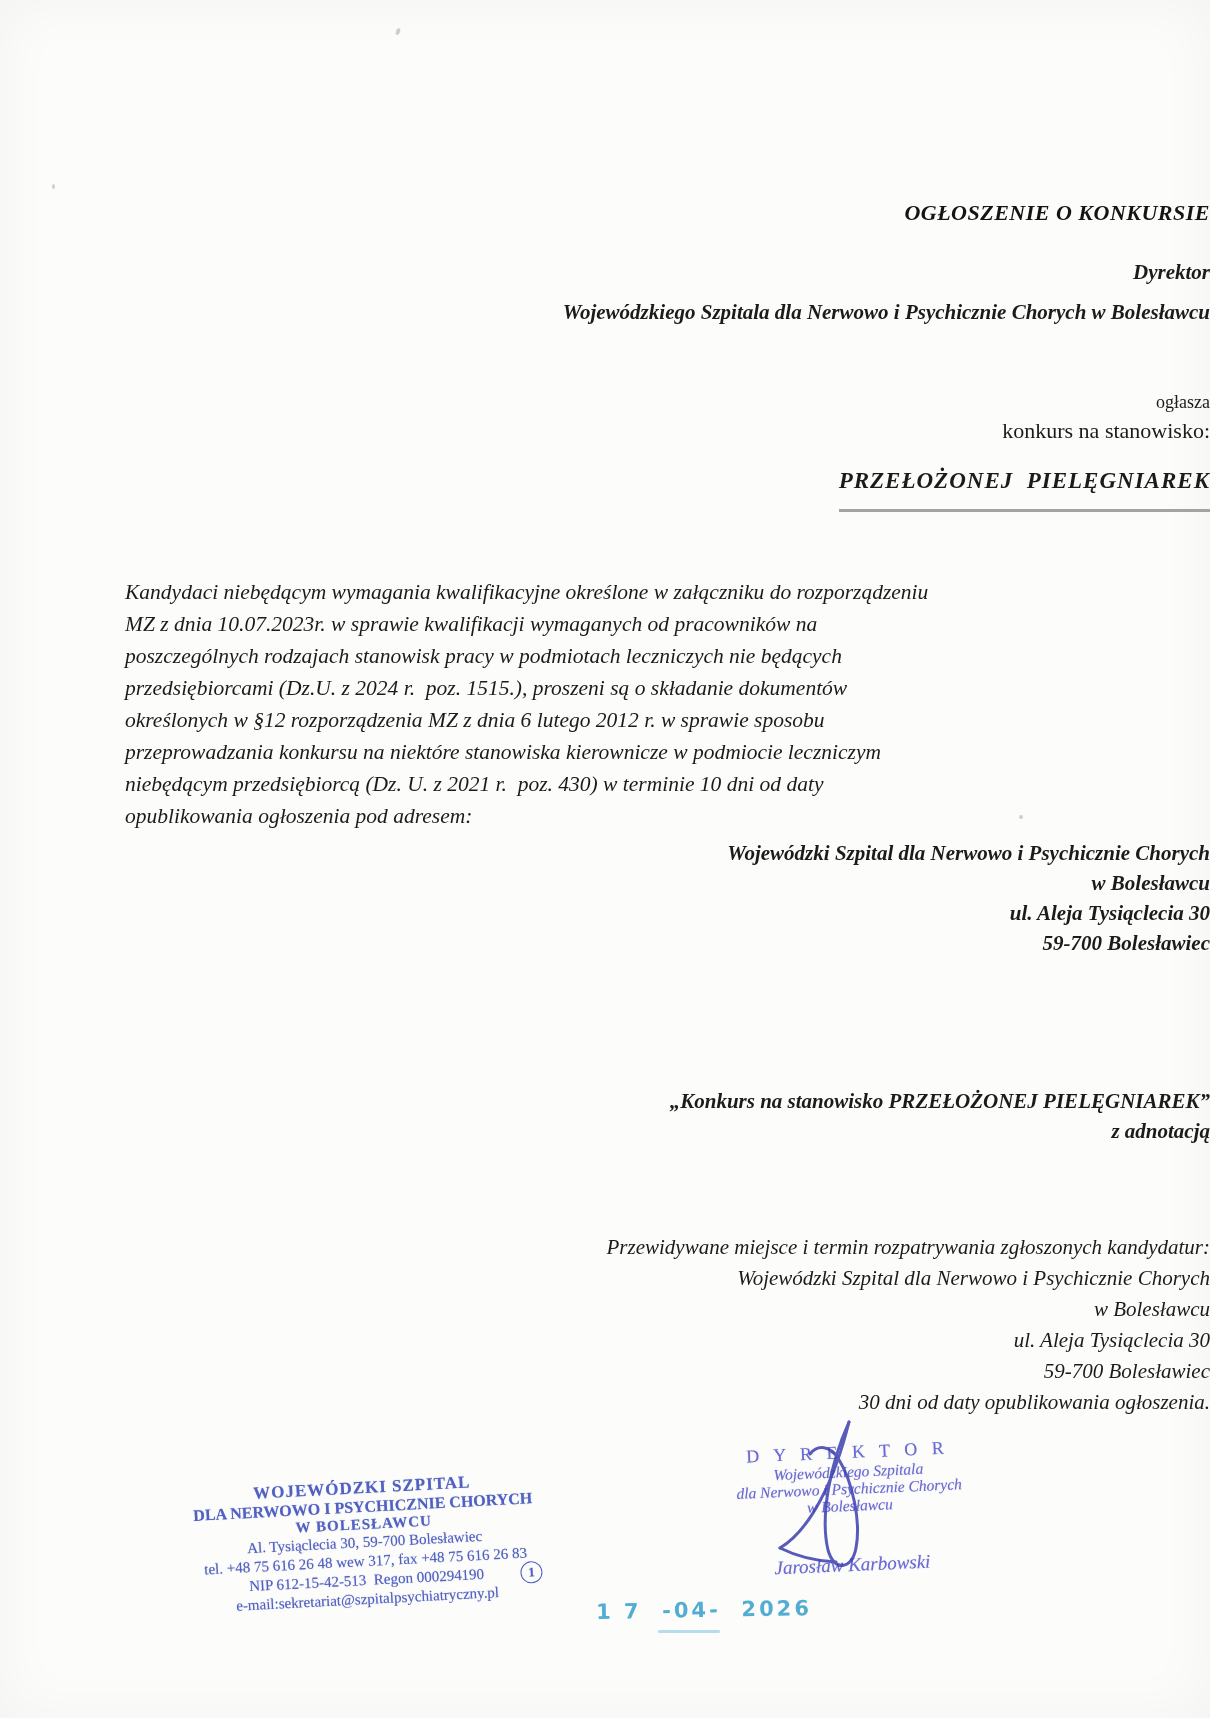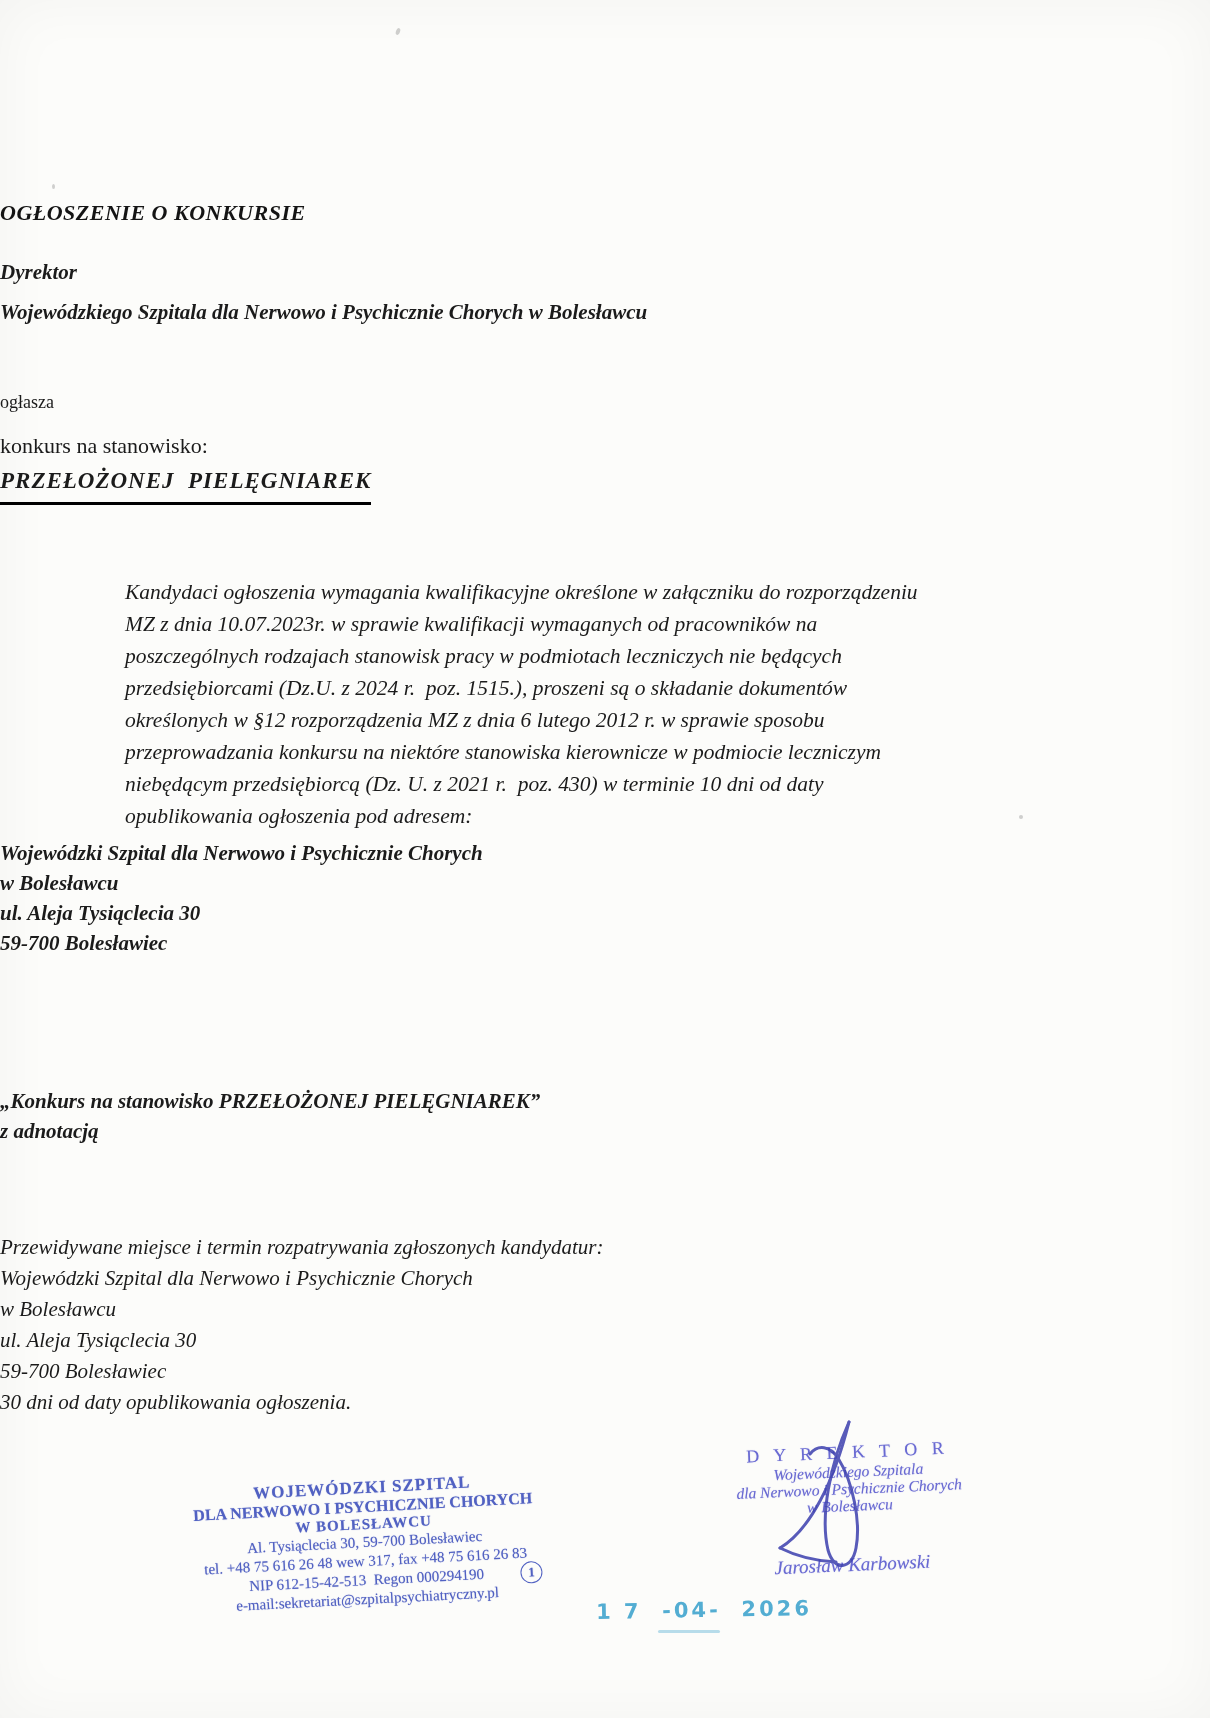--- a/index.html
+++ b/index.html
@@ -6,32 +6,32 @@
   .page {
     position:relative;
     width:1210px; height:1718px;
     margin:0 auto;
     background:#fcfcfa;
     box-shadow: inset 0 0 60px rgba(0,0,0,0.04);
     overflow:hidden;
     font-family:"Liberation Serif", serif;
     color:#1b1b1b;
   }
-  .center { position:absolute; left:0; right:0; text-align:left; }
+  .center { position:absolute; left:0; right:0; text-align:right; }
   .line { white-space:pre; }
 
   .doc-title { top:200px; font-size:22px; font-weight:bold; font-style:italic; letter-spacing:.5px; color:#141414;}
   .issuer-role { top:260px; font-size:21px; font-weight:bold; font-style:italic; }
   .issuer-org { top:300px; font-size:21px; font-weight:bold; font-style:italic; }
 
   .announce-1 { top:392px; font-size:18px; }
-  .announce-2 { top:433px; font-size:22px; }
+  .announce-2 { top:418px; font-size:22px; }
 
   .position-heading { top:468px; font-size:23px; font-weight:bold; font-style:italic; letter-spacing:1px; }
-  .position-heading span { display:inline-block; border-bottom:3px solid #000000; padding-bottom:8px; white-space:pre; }
+  .position-heading span { display:inline-block; border-bottom:3px solid #a3a3a3; padding-bottom:15px; white-space:pre; }
 
   .body-par { position:absolute; left:125px; top:576px; width:980px;
     font-style:italic; font-size:21.5px; line-height:32px; }
 
   .addr-block { top:838px; font-size:21px; font-weight:bold; font-style:italic; line-height:30px; }
   .annot-block { top:1086px; font-size:21px; font-weight:bold; font-style:italic; line-height:30px; }
   .review-block { top:1232px; font-size:21px; font-style:italic; line-height:31px; }
 
   
   .hospital-stamp {
@@ -94,21 +94,21 @@
   <div class="center issuer-org">Wojewódzkiego Szpitala dla Nerwowo i Psychicznie Chorych w Bolesławcu</div>
 
   <div class="center announce-1">ogłasza</div>
   <div class="center announce-2">konkurs na stanowisko:</div>
 
   <div class="center position-heading">
     <span>PRZEŁOŻONEJ  PIELĘGNIAREK</span>
   </div>
 
   <div class="body-par">
-    <div class="line">Kandydaci ogłoszenia wymagania kwalifikacyjne określone w załączniku do rozporządzeniu</div>
+    <div class="line">Kandydaci niebędącym wymagania kwalifikacyjne określone w załączniku do rozporządzeniu</div>
     <div class="line">MZ z dnia 10.07.2023r. w sprawie kwalifikacji wymaganych od pracowników na</div>
     <div class="line">poszczególnych rodzajach stanowisk pracy w podmiotach leczniczych nie będących</div>
     <div class="line">przedsiębiorcami (Dz.U. z 2024 r.  poz. 1515.), proszeni są o składanie dokumentów</div>
     <div class="line">określonych w §12 rozporządzenia MZ z dnia 6 lutego 2012 r. w sprawie sposobu</div>
     <div class="line">przeprowadzania konkursu na niektóre stanowiska kierownicze w podmiocie leczniczym</div>
     <div class="line">niebędącym przedsiębiorcą (Dz. U. z 2021 r.  poz. 430) w terminie 10 dni od daty</div>
     <div class="line">opublikowania ogłoszenia pod adresem:</div>
   </div>
 
   <div class="center addr-block">

